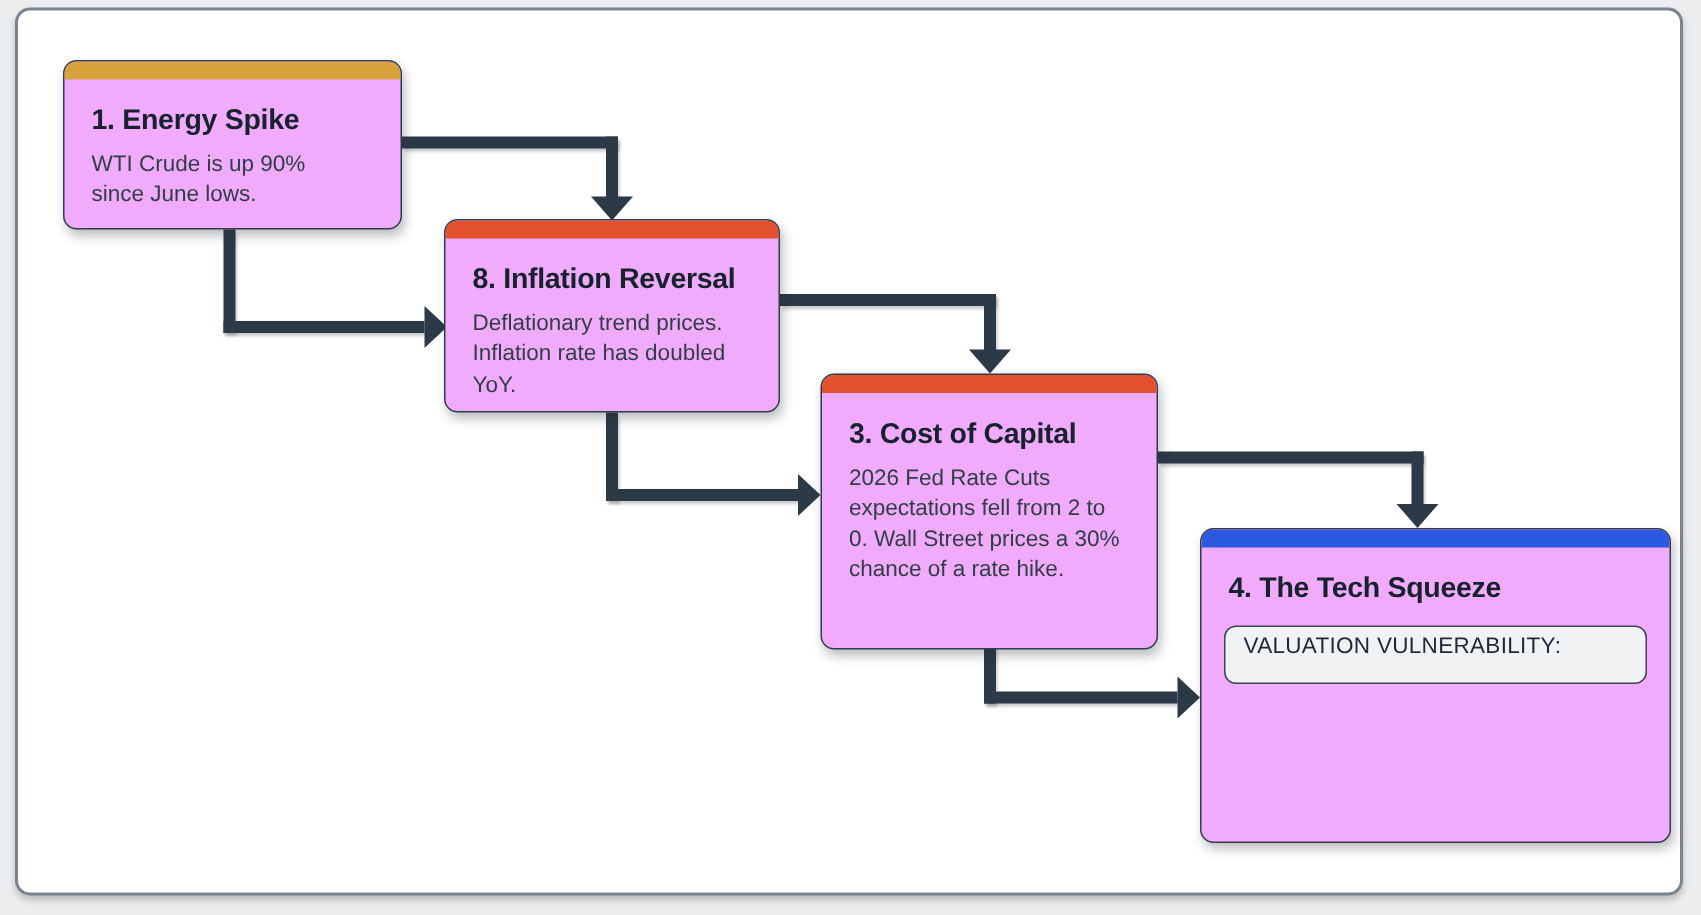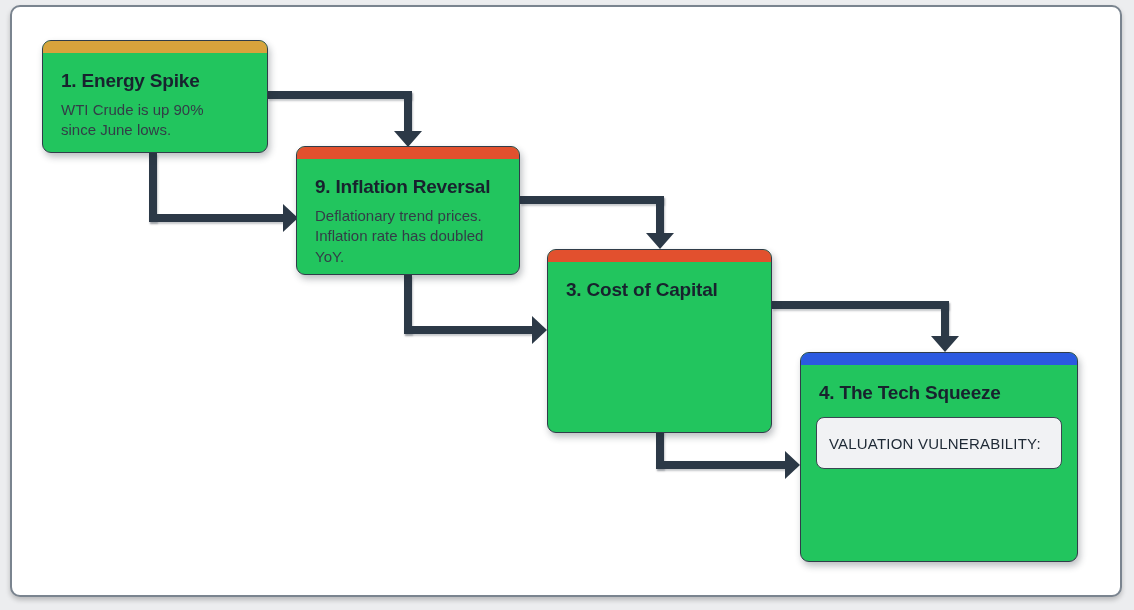--- a/index.html
+++ b/index.html
@@ -15,38 +15,38 @@
     background:#FFFFFF; border:2px solid #7A848F; border-radius:10px;
     box-shadow:0 3px 5px rgba(0,0,0,.22);
   }
   
   .seg { position:absolute; background:var(--arrow); box-shadow:1px 2px 2px rgba(30,40,50,.25); }
   .head { position:absolute; width:0; height:0; }
   .head.down  { border-left:14px solid transparent; border-right:14px solid transparent; border-top:16px solid var(--arrow); }
   .head.right { border-top:14px solid transparent; border-bottom:14px solid transparent; border-left:15px solid var(--arrow); }
   
   .box {
-    position:absolute; background:#22c55e;
+    position:absolute; background:#f0abfc;
     border:1.5px solid #303C49; border-radius:9px;
     box-shadow:2px 4px 7px rgba(30,40,50,.30);
     overflow:hidden; box-sizing:border-box;
   }
   .accent { height:12px; width:100%; }
   .box h2 {
     margin:17px 18px 8px; font-size:19px; font-weight:bold;
     color:#18222E; letter-spacing:-.2px;
   }
   .box p.body {
     margin:0 18px; font-size:15px; line-height:1.35; color:#333D47;
   }
   
   .callout {
     margin:13px 15px 0; background:#F1F2F4;
     border:1.5px solid #3A4652; border-radius:8px;
-    padding:17px 12px 10px;
+    padding:4px 12px 10px;
   }
   .callout-heading { font-size:15px; color:#1E2935; letter-spacing:.2px; margin-bottom:6px; }
   .callout-line { font-size:14.5px; color:#1E2935; white-space:pre; line-height:1.5; }
   .callout-line .mono { font-family:"DejaVu Sans Mono", monospace; font-size:13.5px; }
 </style>
 </head>
 <body>
 
 <div class="frame"></div>
 
@@ -87,28 +87,29 @@
 </div>
 
 <section class="box" style="left:42px;top:40px;width:226px;height:113px">
   <div class="accent" style="background: rgb(216, 163, 60);"></div>
   <h2>1. Energy Spike</h2>
   <p class="body" style="max-width:160px">WTI Crude is up 90% since June lows.</p>
 </section>
 
 <section class="box" style="left:296px;top:146px;width:224px;height:129px">
   <div class="accent" style="background: rgb(226, 80, 46);"></div>
-  <h2>9. Inflation Reversal</h2>
+  <h2>8. Inflation Reversal</h2>
   <p class="body" style="max-width:185px">Deflationary trend prices. Inflation rate has doubled YoY.</p>
 </section>
 
 <section class="box" style="left:547px;top:249px;width:225px;height:184px">
   <div class="accent" style="background: rgb(226, 80, 46);"></div>
   <h2>3. Cost of Capital</h2>
+  <p class="body" style="max-width:184px">2026 Fed Rate Cuts expectations fell from 2 to 0. Wall Street prices a 30% chance of a rate hike.</p>
 </section>
 
-<section class="box" style="left:800px;top:352px;width:278px;height:210px">
+<section class="box" style="left:800px;top:352px;width:314px;height:210px">
   <div class="accent" style="background: rgb(43, 89, 224);"></div>
   <h2>4. The Tech Squeeze</h2>
   <div class="callout">
     <div class="callout-heading">VALUATION VULNERABILITY:</div>
   </div>
 </section>
 
 </body></html>

